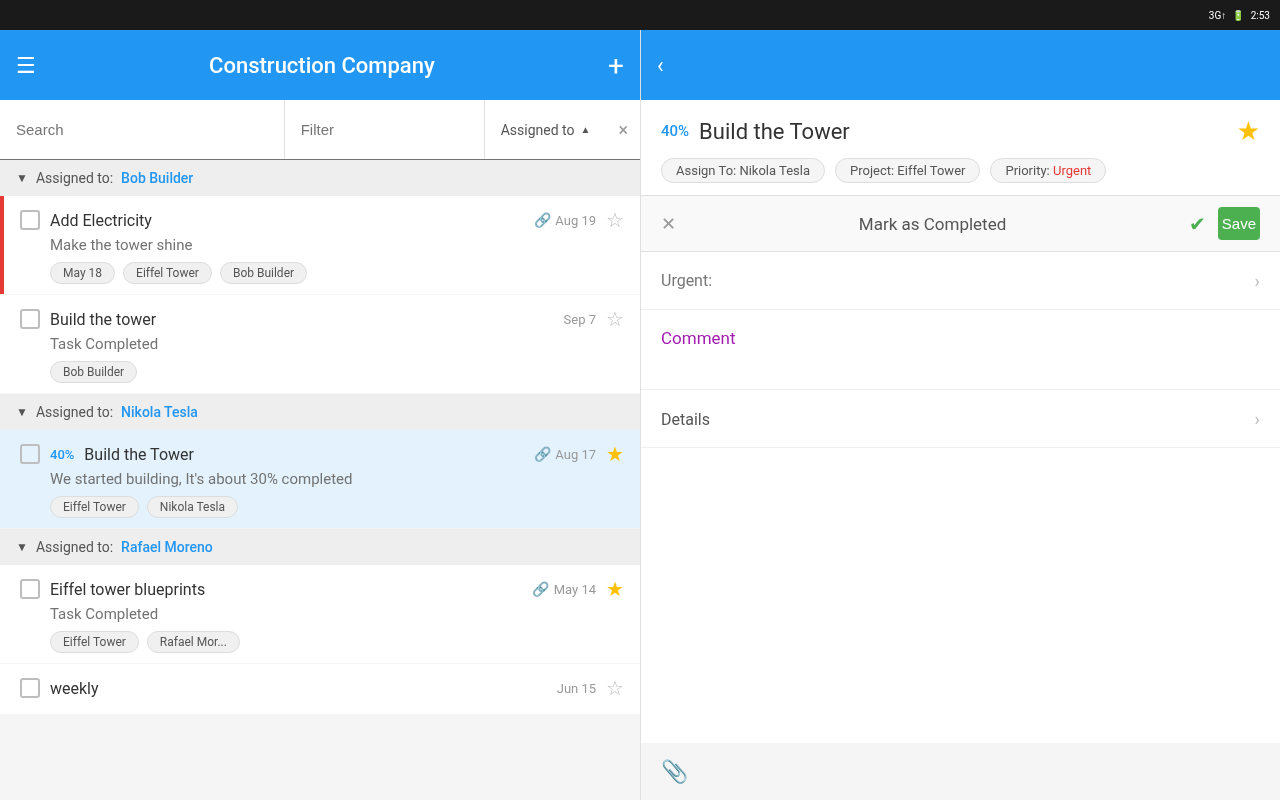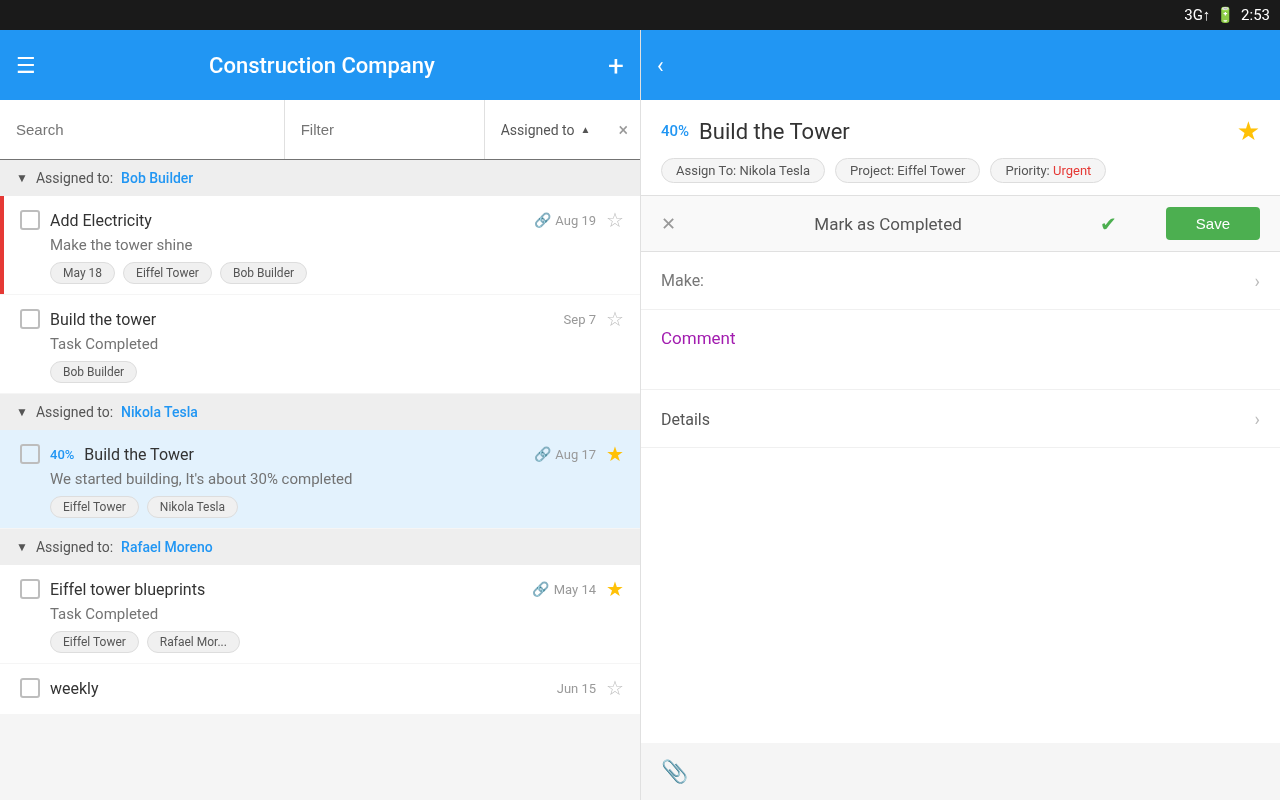--- a/index.html
+++ b/index.html
@@ -7,21 +7,21 @@
 
     
     .status-bar {
       height: 30px;
       background: #1a1a1a;
       display: flex;
       align-items: center;
       justify-content: flex-end;
       padding: 0 10px;
       color: #fff;
-      font-size: 15px;
+      font-size: 10px;
       gap: 6px;
     }
 
     
     .main-container {
       display: flex;
       height: 770px;
     }
 
     
@@ -310,24 +310,23 @@
     }
     .mark-completed-check {
       color: #4CAF50;
       font-size: 20px;
     }
     .save-btn {
       background: #4CAF50;
       color: #fff;
       border: none;
       border-radius: 4px;
-      padding: 8px 30px;
+      padding: 8px 4px;
       font-size: 15px;
       cursor: pointer;
-      margin-left: 37px;
     }
 
     
     .detail-section {
       display: flex;
       align-items: center;
       padding: 18px 20px;
       border-bottom: 1px solid #f0f0f0;
       cursor: pointer;
     }
@@ -530,21 +529,21 @@
     </div>
 
     <div class="mark-completed-bar">
       <span class="mark-completed-x">✕</span>
       <span class="mark-completed-text">Mark as Completed</span>
       <span class="mark-completed-check">✔</span>
       <button class="save-btn">Save</button>
     </div>
 
     <div class="detail-section">
-      <span class="detail-section-label">Make:</span>
+      <span class="detail-section-label">Urgent:</span>
       <span class="detail-section-arrow">›</span>
     </div>
 
     <div class="comment-section">
       <span class="comment-label">Comment</span>
     </div>
 
     <div class="details-section">
       <span class="details-label">Details</span>
       <span class="detail-section-arrow">›</span>

